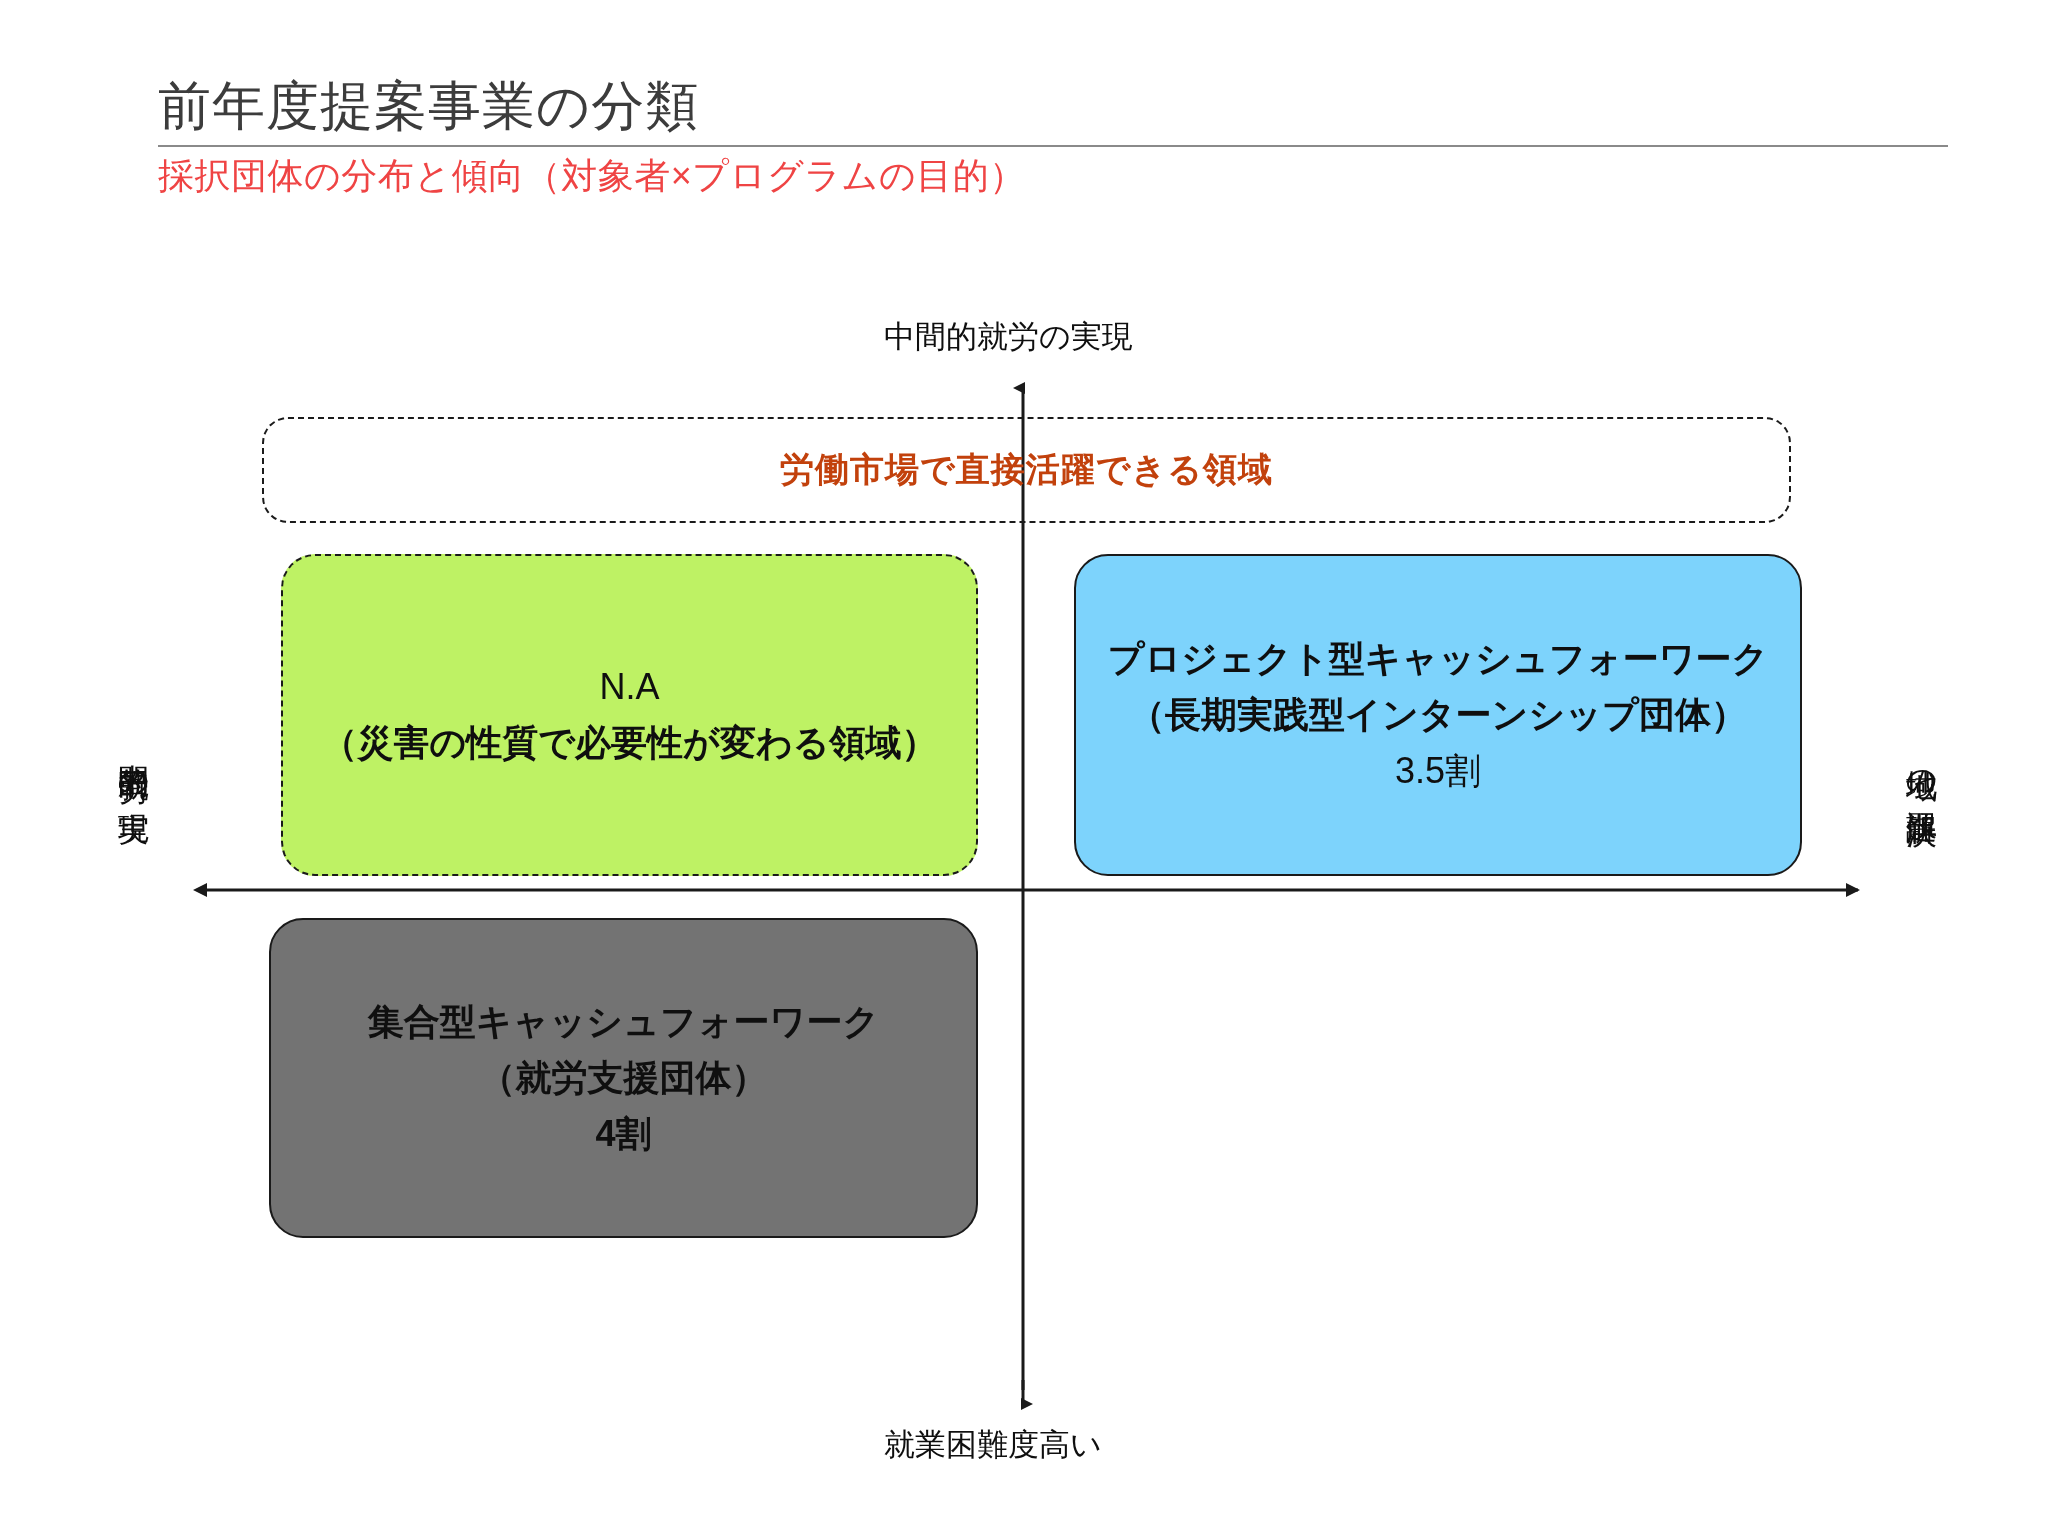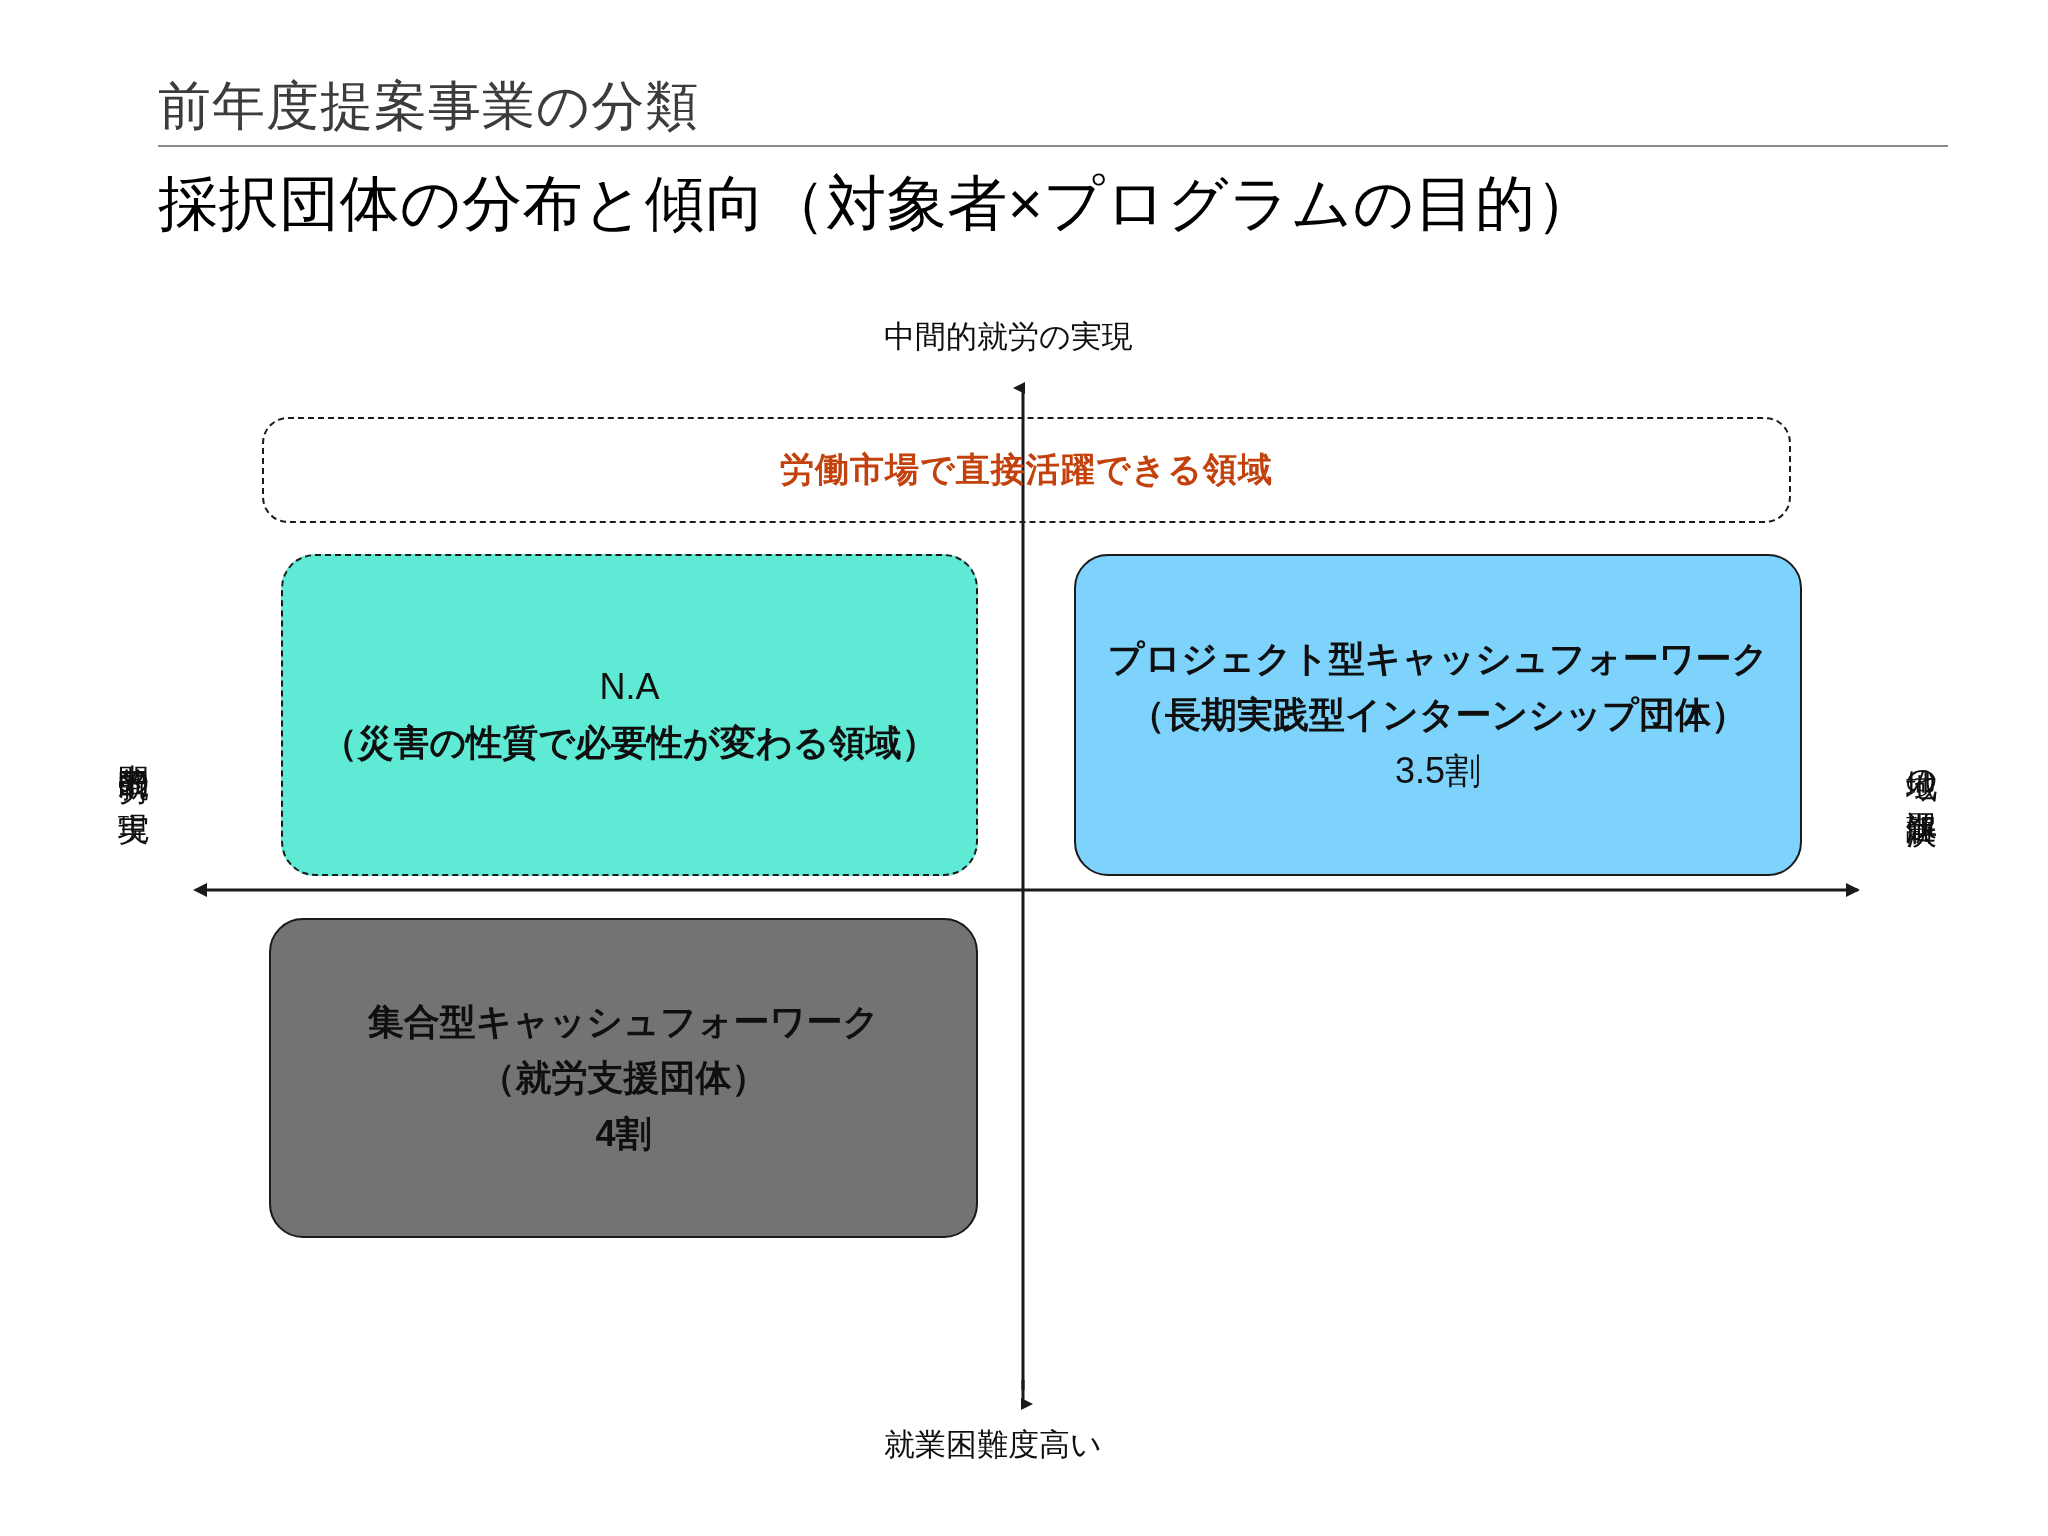--- a/index.html
+++ b/index.html
@@ -31,24 +31,24 @@
     letter-spacing: 1px;
     white-space: nowrap;
   }
   #title-rule {
     margin-top: 8px;
     width: 1790px;
     height: 2px;
     background: #8a8a8a;
   }
   #page-subtitle {
-    margin-top: 22px;
-    font-size: 60px;
+    margin-top: 8px;
+    font-size: 36px;
     font-weight: 400;
-    color: #000000;
+    color: #ef4444;
     line-height: 1.15;
     letter-spacing: 0.5px;
     white-space: nowrap;
   }
 
   
   #diagram {
     position: absolute;
     left: 0;
     top: 0;
@@ -133,21 +133,21 @@
     position: absolute;
     border-radius: 34px;
     display: flex;
     flex-direction: column;
     align-items: center;
     justify-content: center;
     box-sizing: border-box;
   }
   .quadrant.dashed {
     border: 2.5px dashed #1a1a1a;
-    background: #5eead4;
+    background: #bef264;
   }
   .quadrant.solid {
     border: 2.5px solid #1a1a1a;
     background: #7dd3fc;
   }
   .quadrant.filled {
     border: 2.5px solid #1a1a1a;
     background: #737373;
   }
   .q-line {

